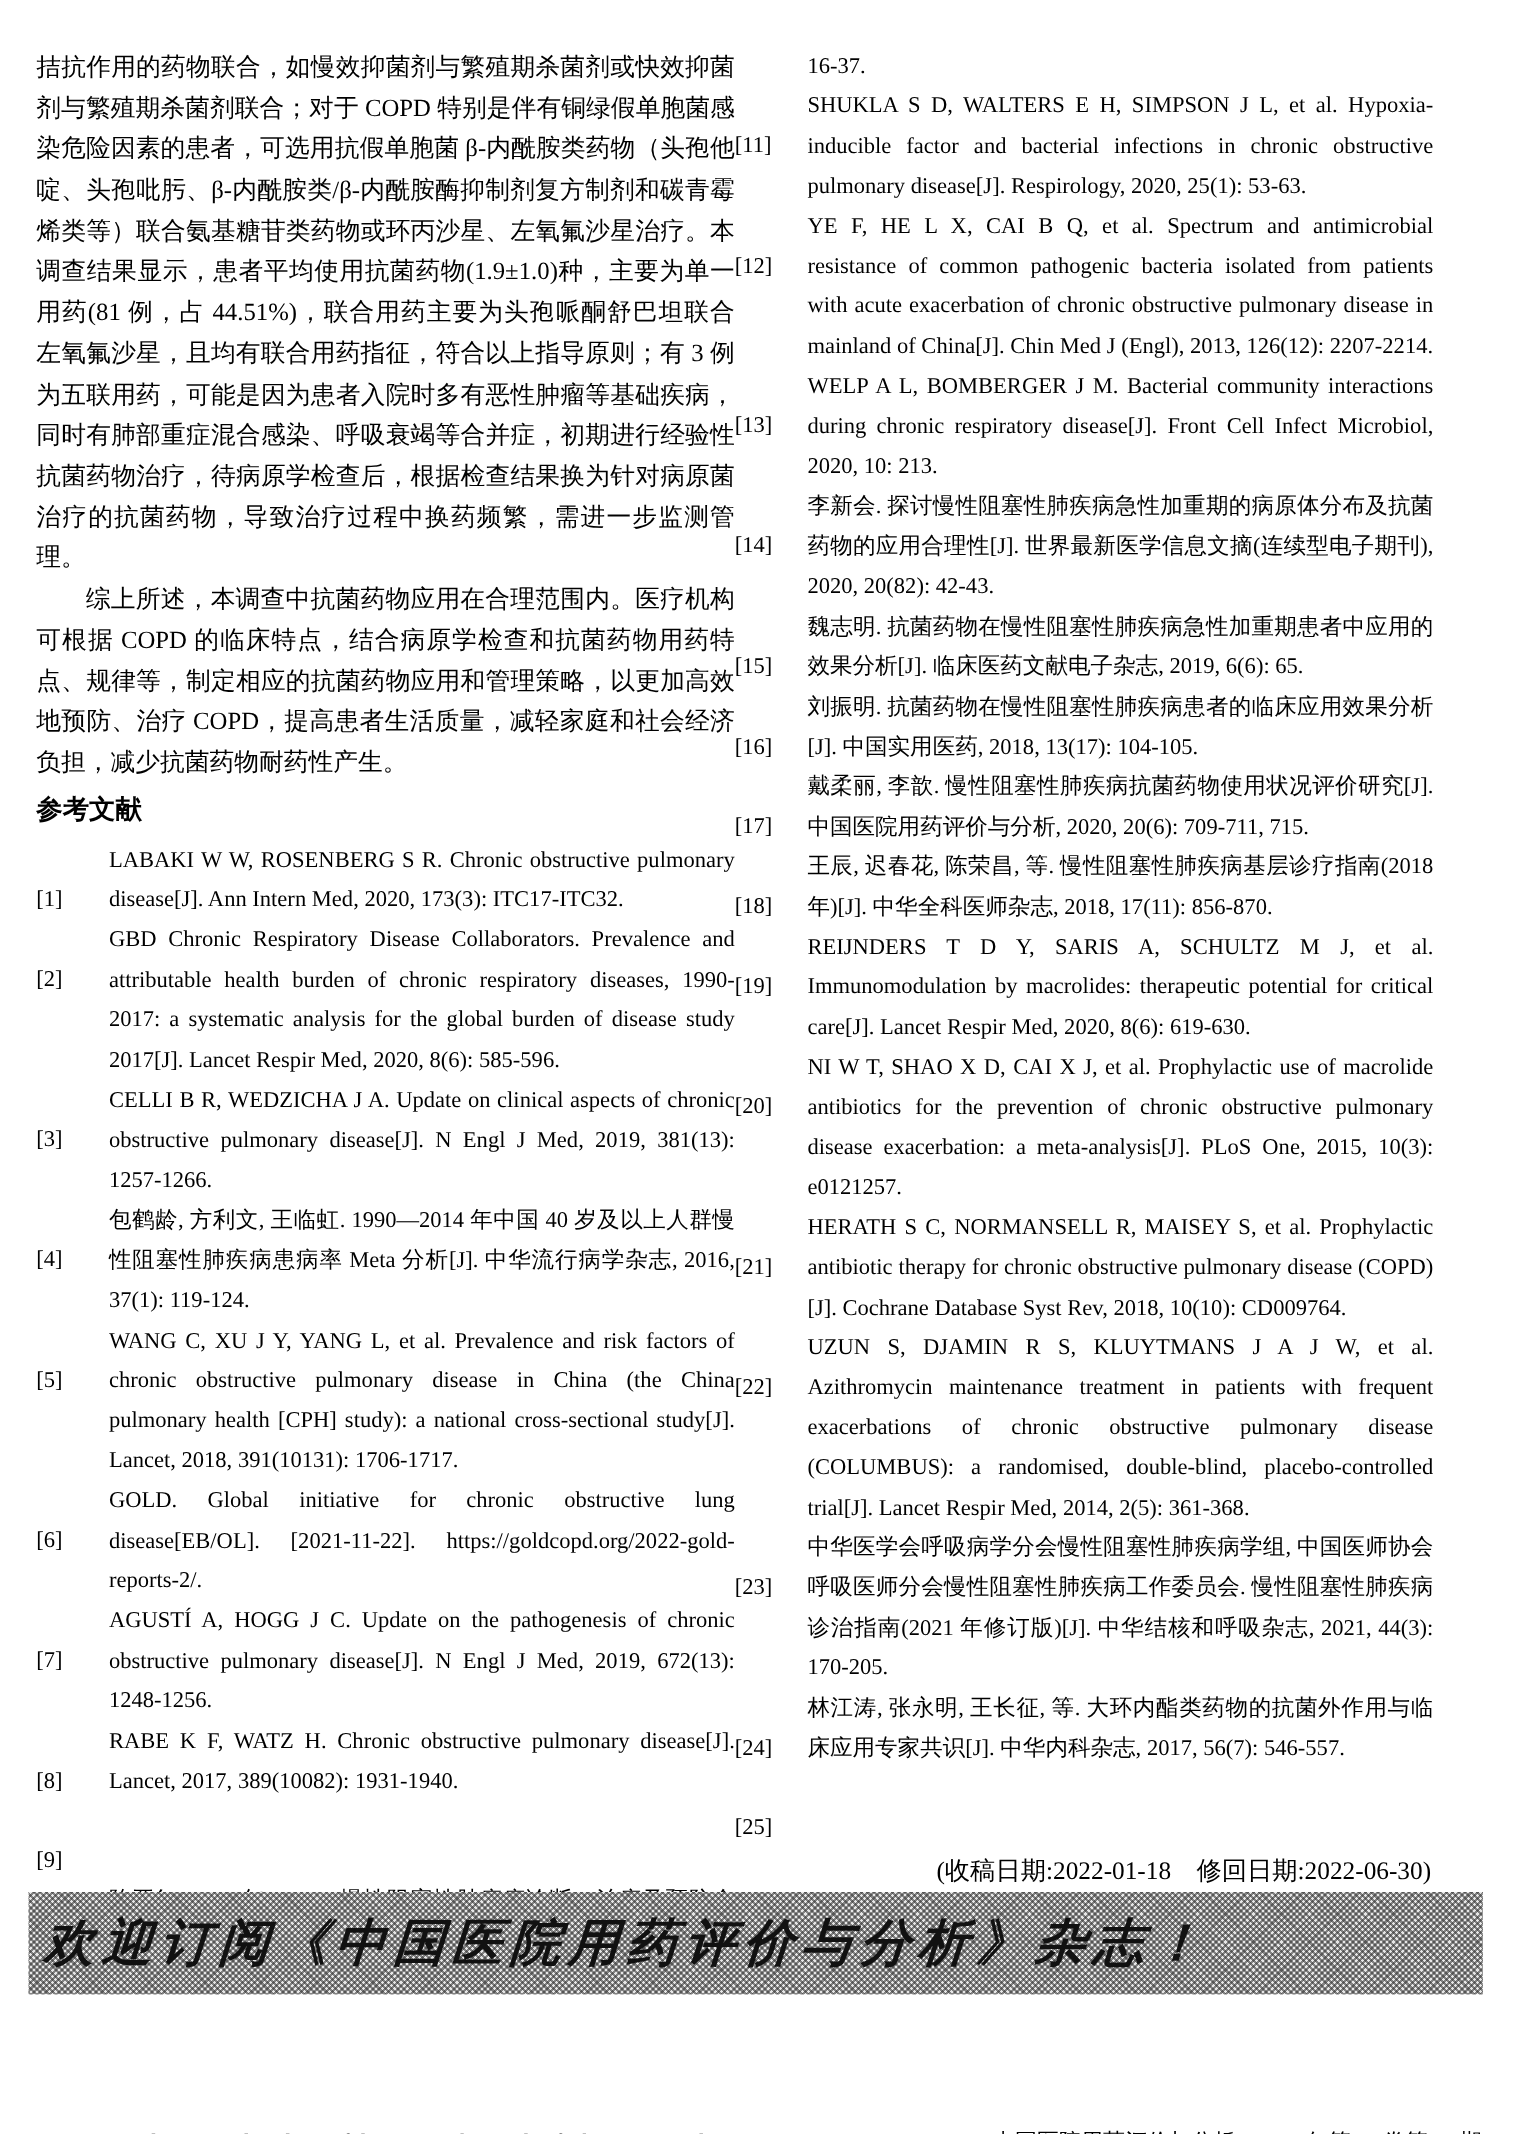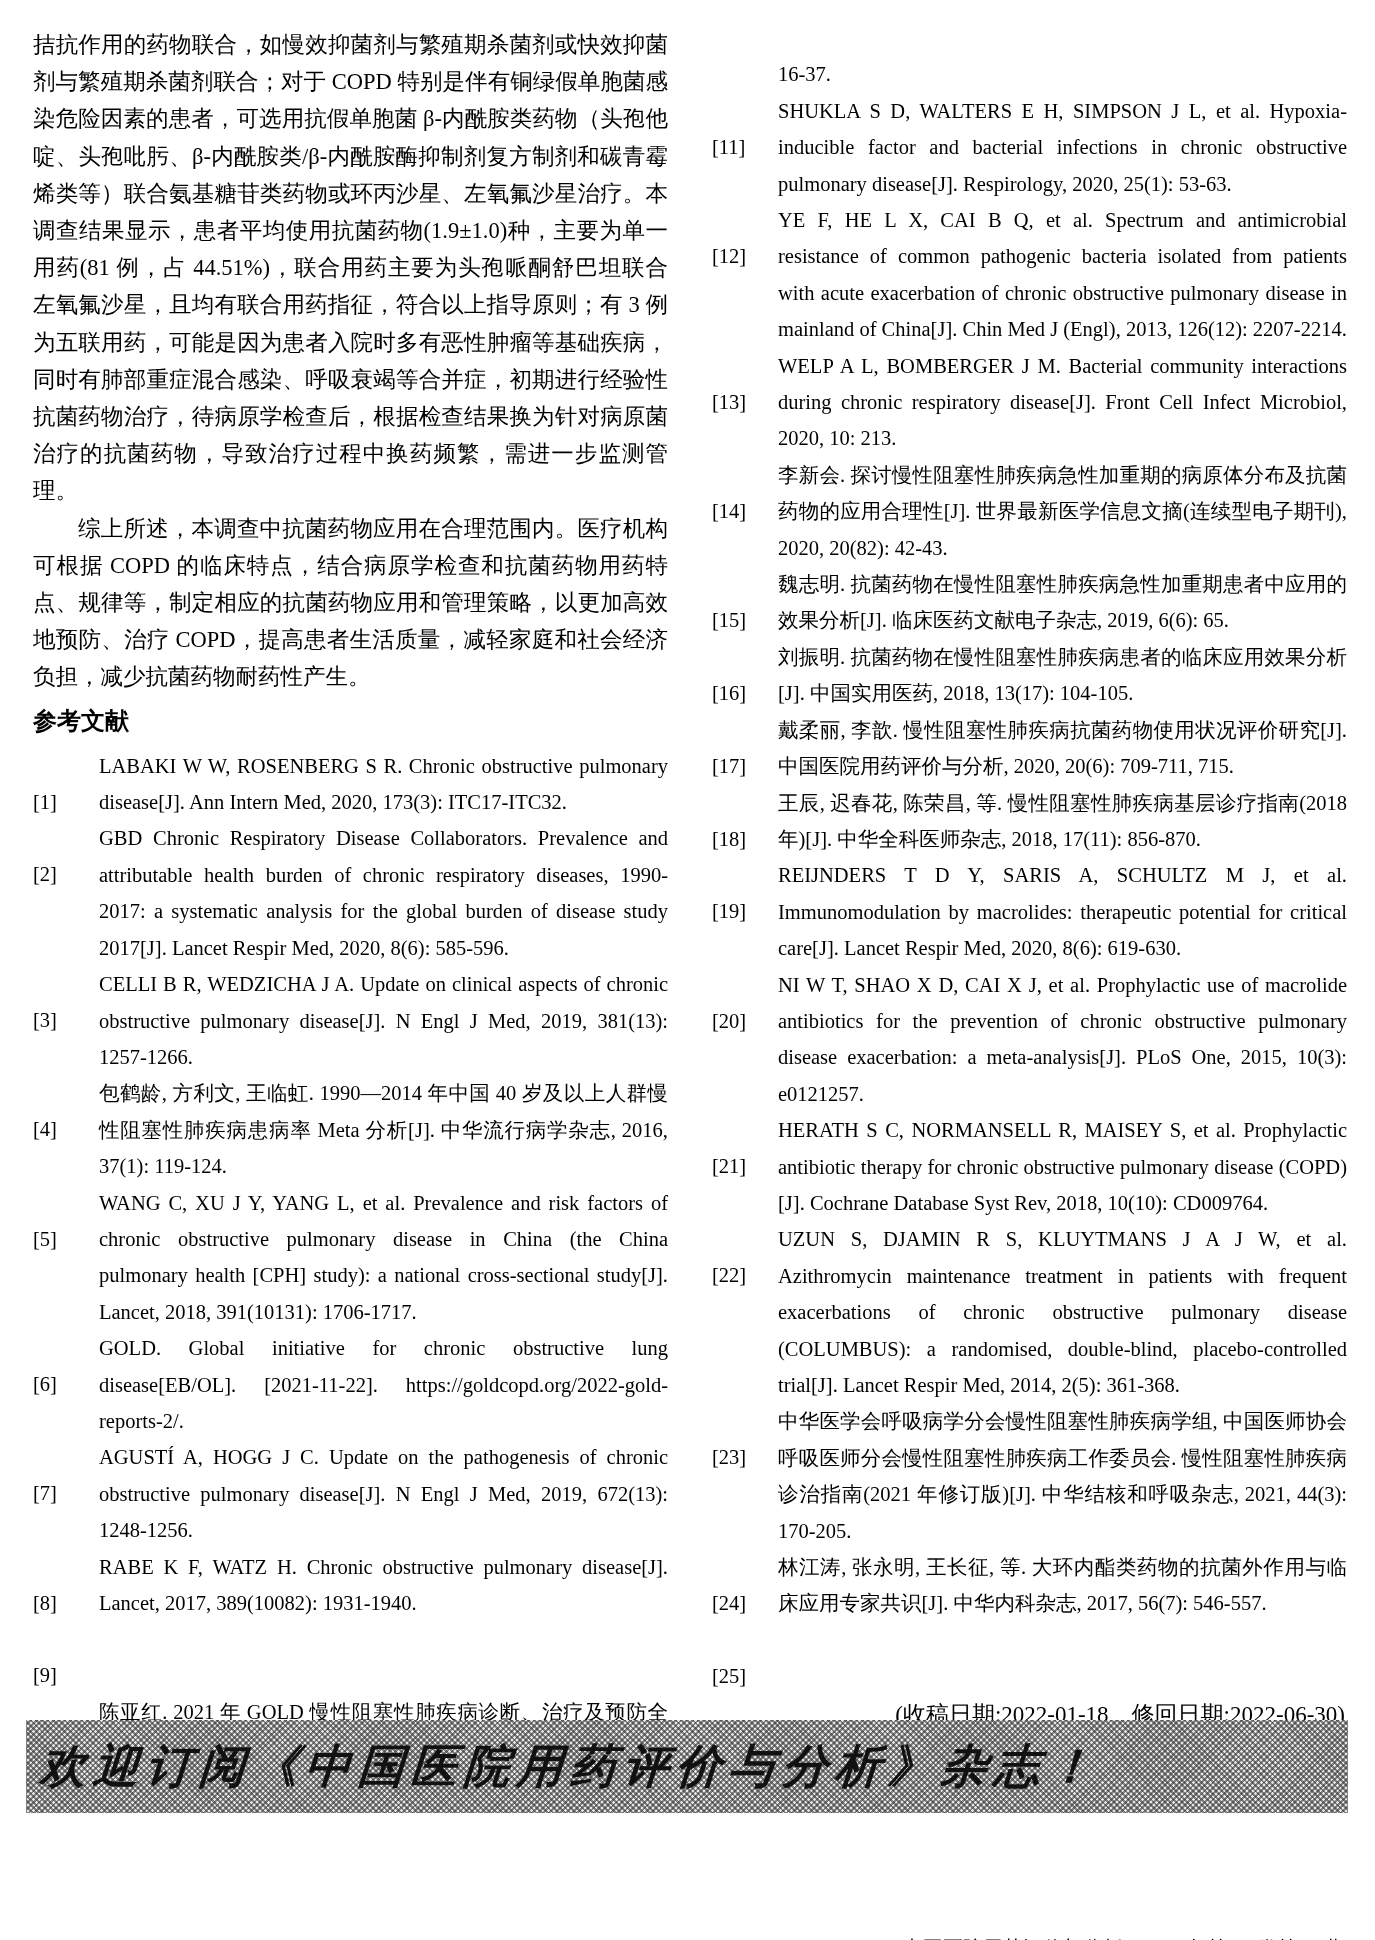--- a/index.html
+++ b/index.html
@@ -3,22 +3,22 @@
 <meta charset="utf-8">
 <style>
   html, body { margin: 0; padding: 0; }
   body {
     width: 1375px; height: 1940px;
     background: #ffffff; color: #000;
     font-family: "Liberation Serif", "DejaVu Serif", serif;
     position: relative; overflow: hidden;
   }
   .columns {
-    position: absolute; top: 26px; left: 33px;
-    width: 1314px; display: flex; gap: 44px; align-items: center;
+    position: absolute; top: 42px; left: 33px;
+    width: 1314px; display: flex; 
   }
   .col { width: 635px; }
   .body-par {
     font-size: 22.5px; line-height: 37.2px;
     text-align: justify; margin: 0;
   }
   .body-par.indent { text-indent: 2em; }
   .refs-heading {
     font-family: Liberation Mono, monospace;
     font-size: 24px; font-weight: bold;

